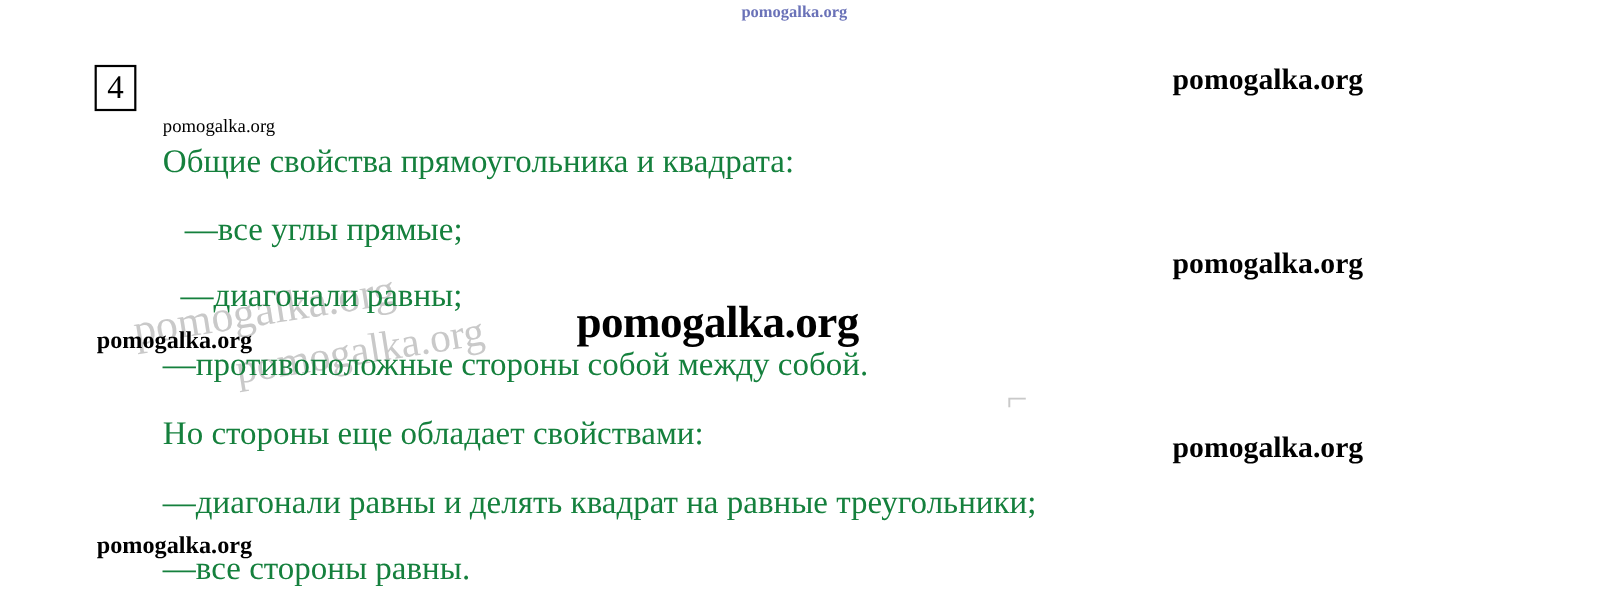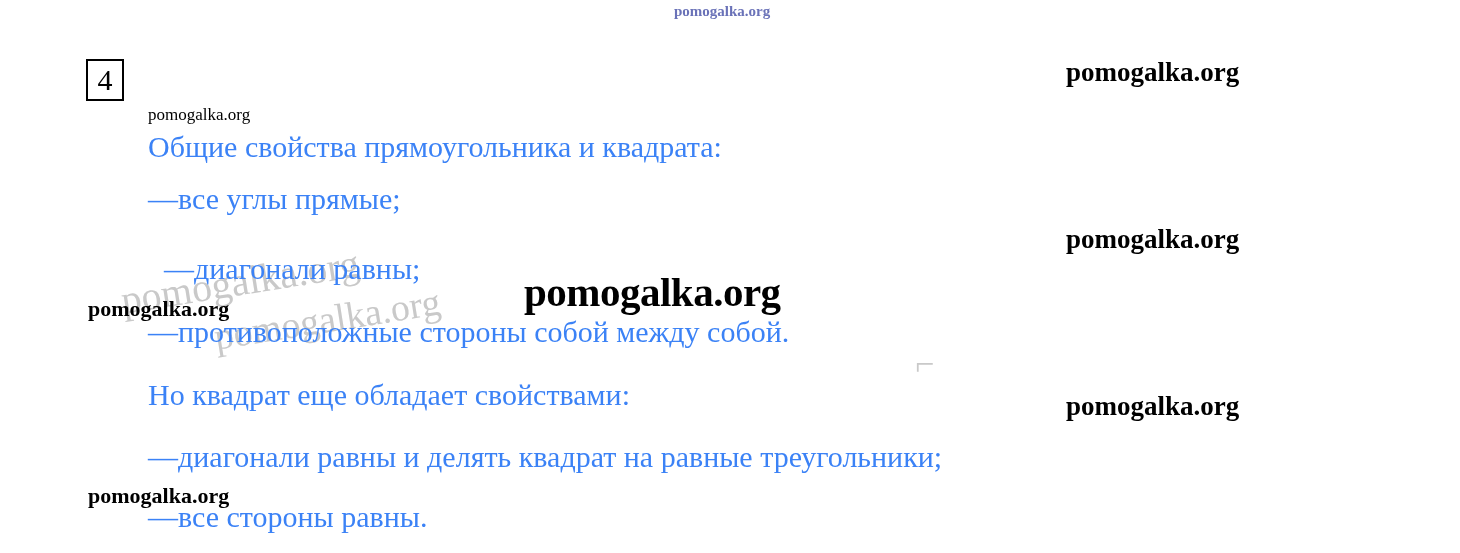--- a/index.html
+++ b/index.html
@@ -77,25 +77,25 @@
     text-align: center;
     color: #000000;
   }
 
   
   .txt {
     position: absolute;
     left: 148px;
     font-family: "Liberation Serif", serif;
     font-size: 30px;
-    color: #3b82f6;
+    color: #15803d;
     white-space: nowrap;
   }
   .t1 { top: 130px; }
-  .t2 { top: 182px; }
+  .t2 { top: 192px; margin-left: 20px; }
   .t3 { top: 252px; margin-left: 16px; }
   .t4 { top: 315px; }
   .t5 { top: 378px; }
   .t6 { top: 440px; }
   .t7 { top: 500px; font-family: Liberation Serif, serif; }
 </style>
 </head>
 <body>
 
 <div class="page">
@@ -112,17 +112,17 @@
   <div class="wm wm-l2">pomogalka.org</div>
   <div class="wm wm-small-1">pomogalka.org</div>
   <div class="wm wm-big-center">pomogalka.org</div>
 
   <div class="ex-number">4</div>
 
   <div class="txt t1">Общие свойства прямоугольника и квадрата:</div>
   <div class="txt t2">—все углы прямые;</div>
   <div class="txt t3">—диагонали равны;</div>
   <div class="txt t4">—противоположные стороны собой между собой.</div>
-  <div class="txt t5">Но квадрат еще обладает свойствами:</div>
+  <div class="txt t5">Но стороны еще обладает свойствами:</div>
   <div class="txt t6">—диагонали равны и делять квадрат на равные треугольники;</div>
   <div class="txt t7">—все стороны равны.</div>
 
 </div>
 
 </body></html>

